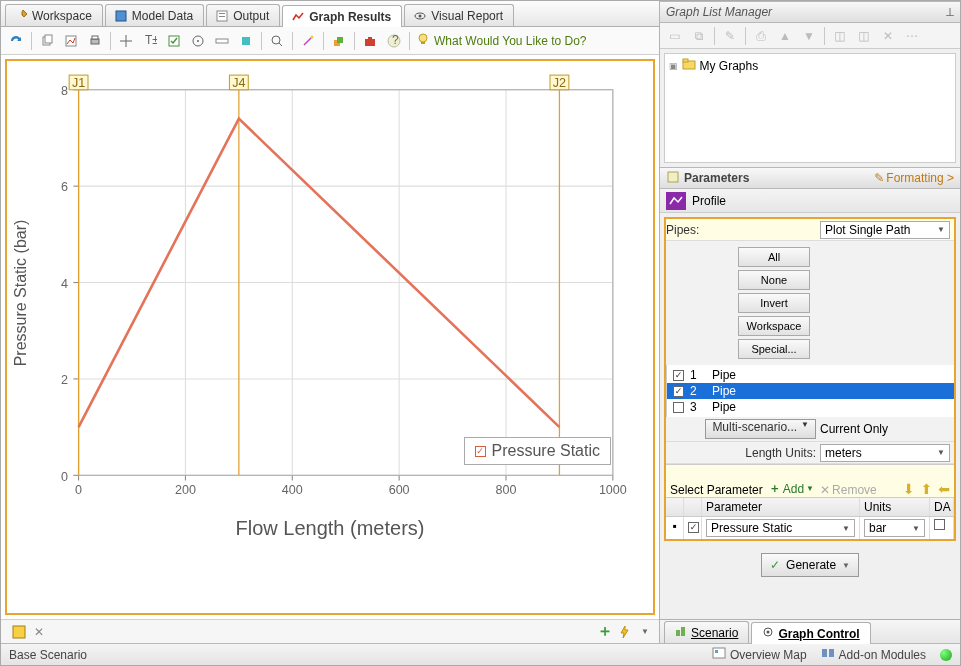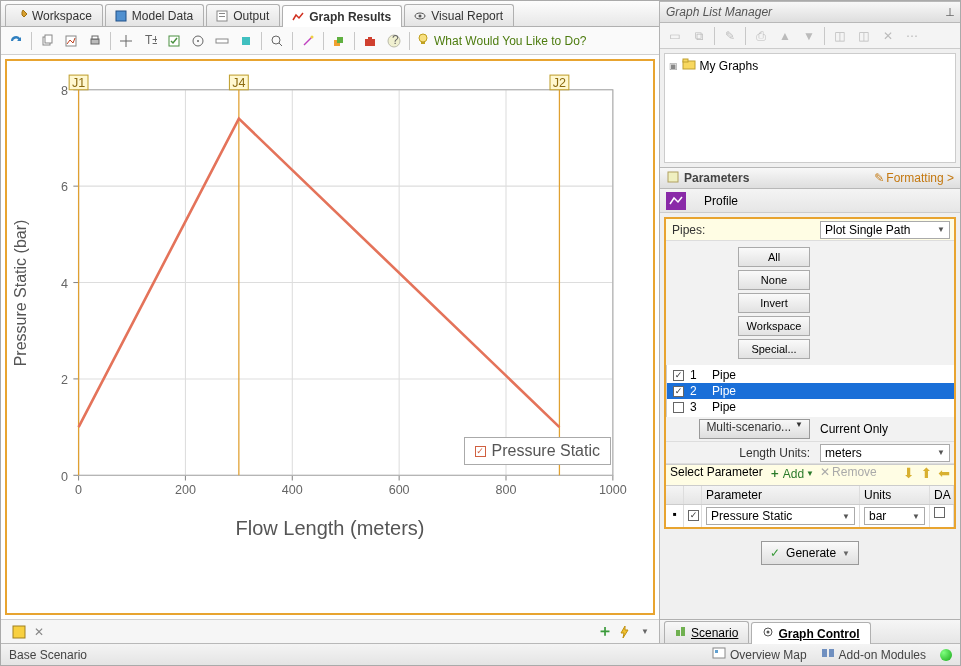--- a/index.html
+++ b/index.html
@@ -40,42 +40,42 @@
 .panel-header .pin { font-style: normal; color: #666; cursor: pointer; }
 .right-toolbar { height: 26px; display: flex; align-items: center; gap: 6px; padding: 0 6px; background: #f4f4f4; border-bottom: 1px solid #ccc; }
 .right-toolbar .tb-btn { color: #bbb; }
 .graph-tree { flex: 0 0 110px; background: #fff; border: 1px solid #ccc; margin: 4px; padding: 4px; }
 .tree-item { display: flex; gap: 4px; align-items: center; }
 
 .params-header { height: 22px; background: linear-gradient(#f8f8f8,#dedede); border-top: 1px solid #b8b8b8; border-bottom: 1px solid #b8b8b8; display: flex; align-items: center; padding: 0 6px; gap: 6px; justify-content: space-between; }
 .params-header .title { font-weight: 600; color: #444; display:flex; gap:4px; align-items:center;}
 .format-link { color: #c47810; cursor: pointer; display:flex; gap:2px; align-items:center;}
 
-.profile-bar { height: 24px; background: linear-gradient(#f4f4f4,#e6e6e6); border-bottom: 1px solid #ccc; display: flex; align-items: center; padding: 0 6px; gap: 18px; }
+.profile-bar { height: 24px; background: linear-gradient(#f4f4f4,#e6e6e6); border-bottom: 1px solid #ccc; display: flex; align-items: center; padding: 0 6px; gap: 6px; }
 .profile-bar .icon-box { width: 20px; height: 18px; background: #8a2aa8; display: inline-flex; align-items:center; justify-content:center;}
 
 .params-body { margin: 4px; border: 2px solid #e8a430; background: #f2f2f2; display: flex; flex-direction: column; }
 .params-row { display: flex; align-items: center; border-bottom: 1px solid #ddd; min-height: 22px; }
 .params-row.head { background: #fffde4; }
-.params-row .lbl { width: 150px; padding: 2px 6px; color: #333; }
+.params-row .lbl { width: 150px; padding: 2px 0; color: #333; }
 .params-row .ctrl { flex: 1; padding: 1px 4px; }
 .pipes-area { display: flex; flex-direction: column; }
 .pipe-buttons { width: 150px; padding: 6px; display: flex; flex-direction: column; gap: 3px; align-items:flex-end;}
 .small-btn { width: 72px; height: 20px; background: linear-gradient(#fafafa,#e2e2e2); border: 1px solid #aaa; cursor: pointer; text-align: center; line-height: 18px; font-size: 11px; }
 .pipe-list { flex: 1; background: #fff; border-left: 1px solid #ccc; padding: 2px 0; }
 .pipe-item { display: flex; gap: 6px; align-items: center; padding: 1px 6px; }
 .pipe-item.selected { background: #1a6fd8; color: #fff; }
 .chk { width: 11px; height: 11px; border: 1px solid #666; background: #fff; display: inline-flex; align-items:center; justify-content:center; font-size:9px; color:#333;}
 .pipe-item.selected .chk { color:#333; }
 
 .select-ctrl { width: 100%; height: 18px; border: 1px solid #aaa; background: #fff; padding: 0 4px; display: flex; align-items:center; justify-content:space-between; cursor:pointer;}
 .select-ctrl .arrow { font-size: 8px; color: #555; }
 .dd-btn { height: 20px; border: 1px solid #999; background: linear-gradient(#f8f8f8,#ddd); padding: 0 6px; display: inline-flex; align-items:flex-start; gap:4px; cursor:pointer;}
 
-.select-param-bar { height: 22px; background: #fffde4; border-top:1px solid #ccc;border-bottom:1px solid #ccc; display:flex; align-items:flex-start; padding: 0 4px; gap:6px;}
+.select-param-bar { height: 34px; background: #fffde4; border-top:1px solid #ccc;border-bottom:1px solid #ccc; display:flex; align-items:flex-end; padding: 0 4px; gap:6px;}
 .add-btn { color: #2a7a2a; display:flex; gap:2px; align-items:center; cursor:pointer;}
 .remove-btn { color: #aaa; display:flex; gap:2px; align-items:center;}
 .arrow-btn { color:#d8b030; cursor:pointer; font-size:14px;}
 
 .param-table { display: flex; flex-direction: column;}
 .param-table .hdr, .param-table .row { display:flex;}
 .param-table .hdr { background: linear-gradient(#f5f5f5,#e5e5e5); border-bottom:1px solid #ccc;}
 .param-table .cell { padding: 2px 4px; border-right: 1px solid #ddd; }
 .generate-area { display:flex; justify-content:center; padding: 8px;}
 .gen-btn { height: 24px; border:1px solid #999; background:linear-gradient(#fafafa,#e0e0e0); padding:0 8px; display:inline-flex; gap:6px; align-items:center; cursor:pointer;}

